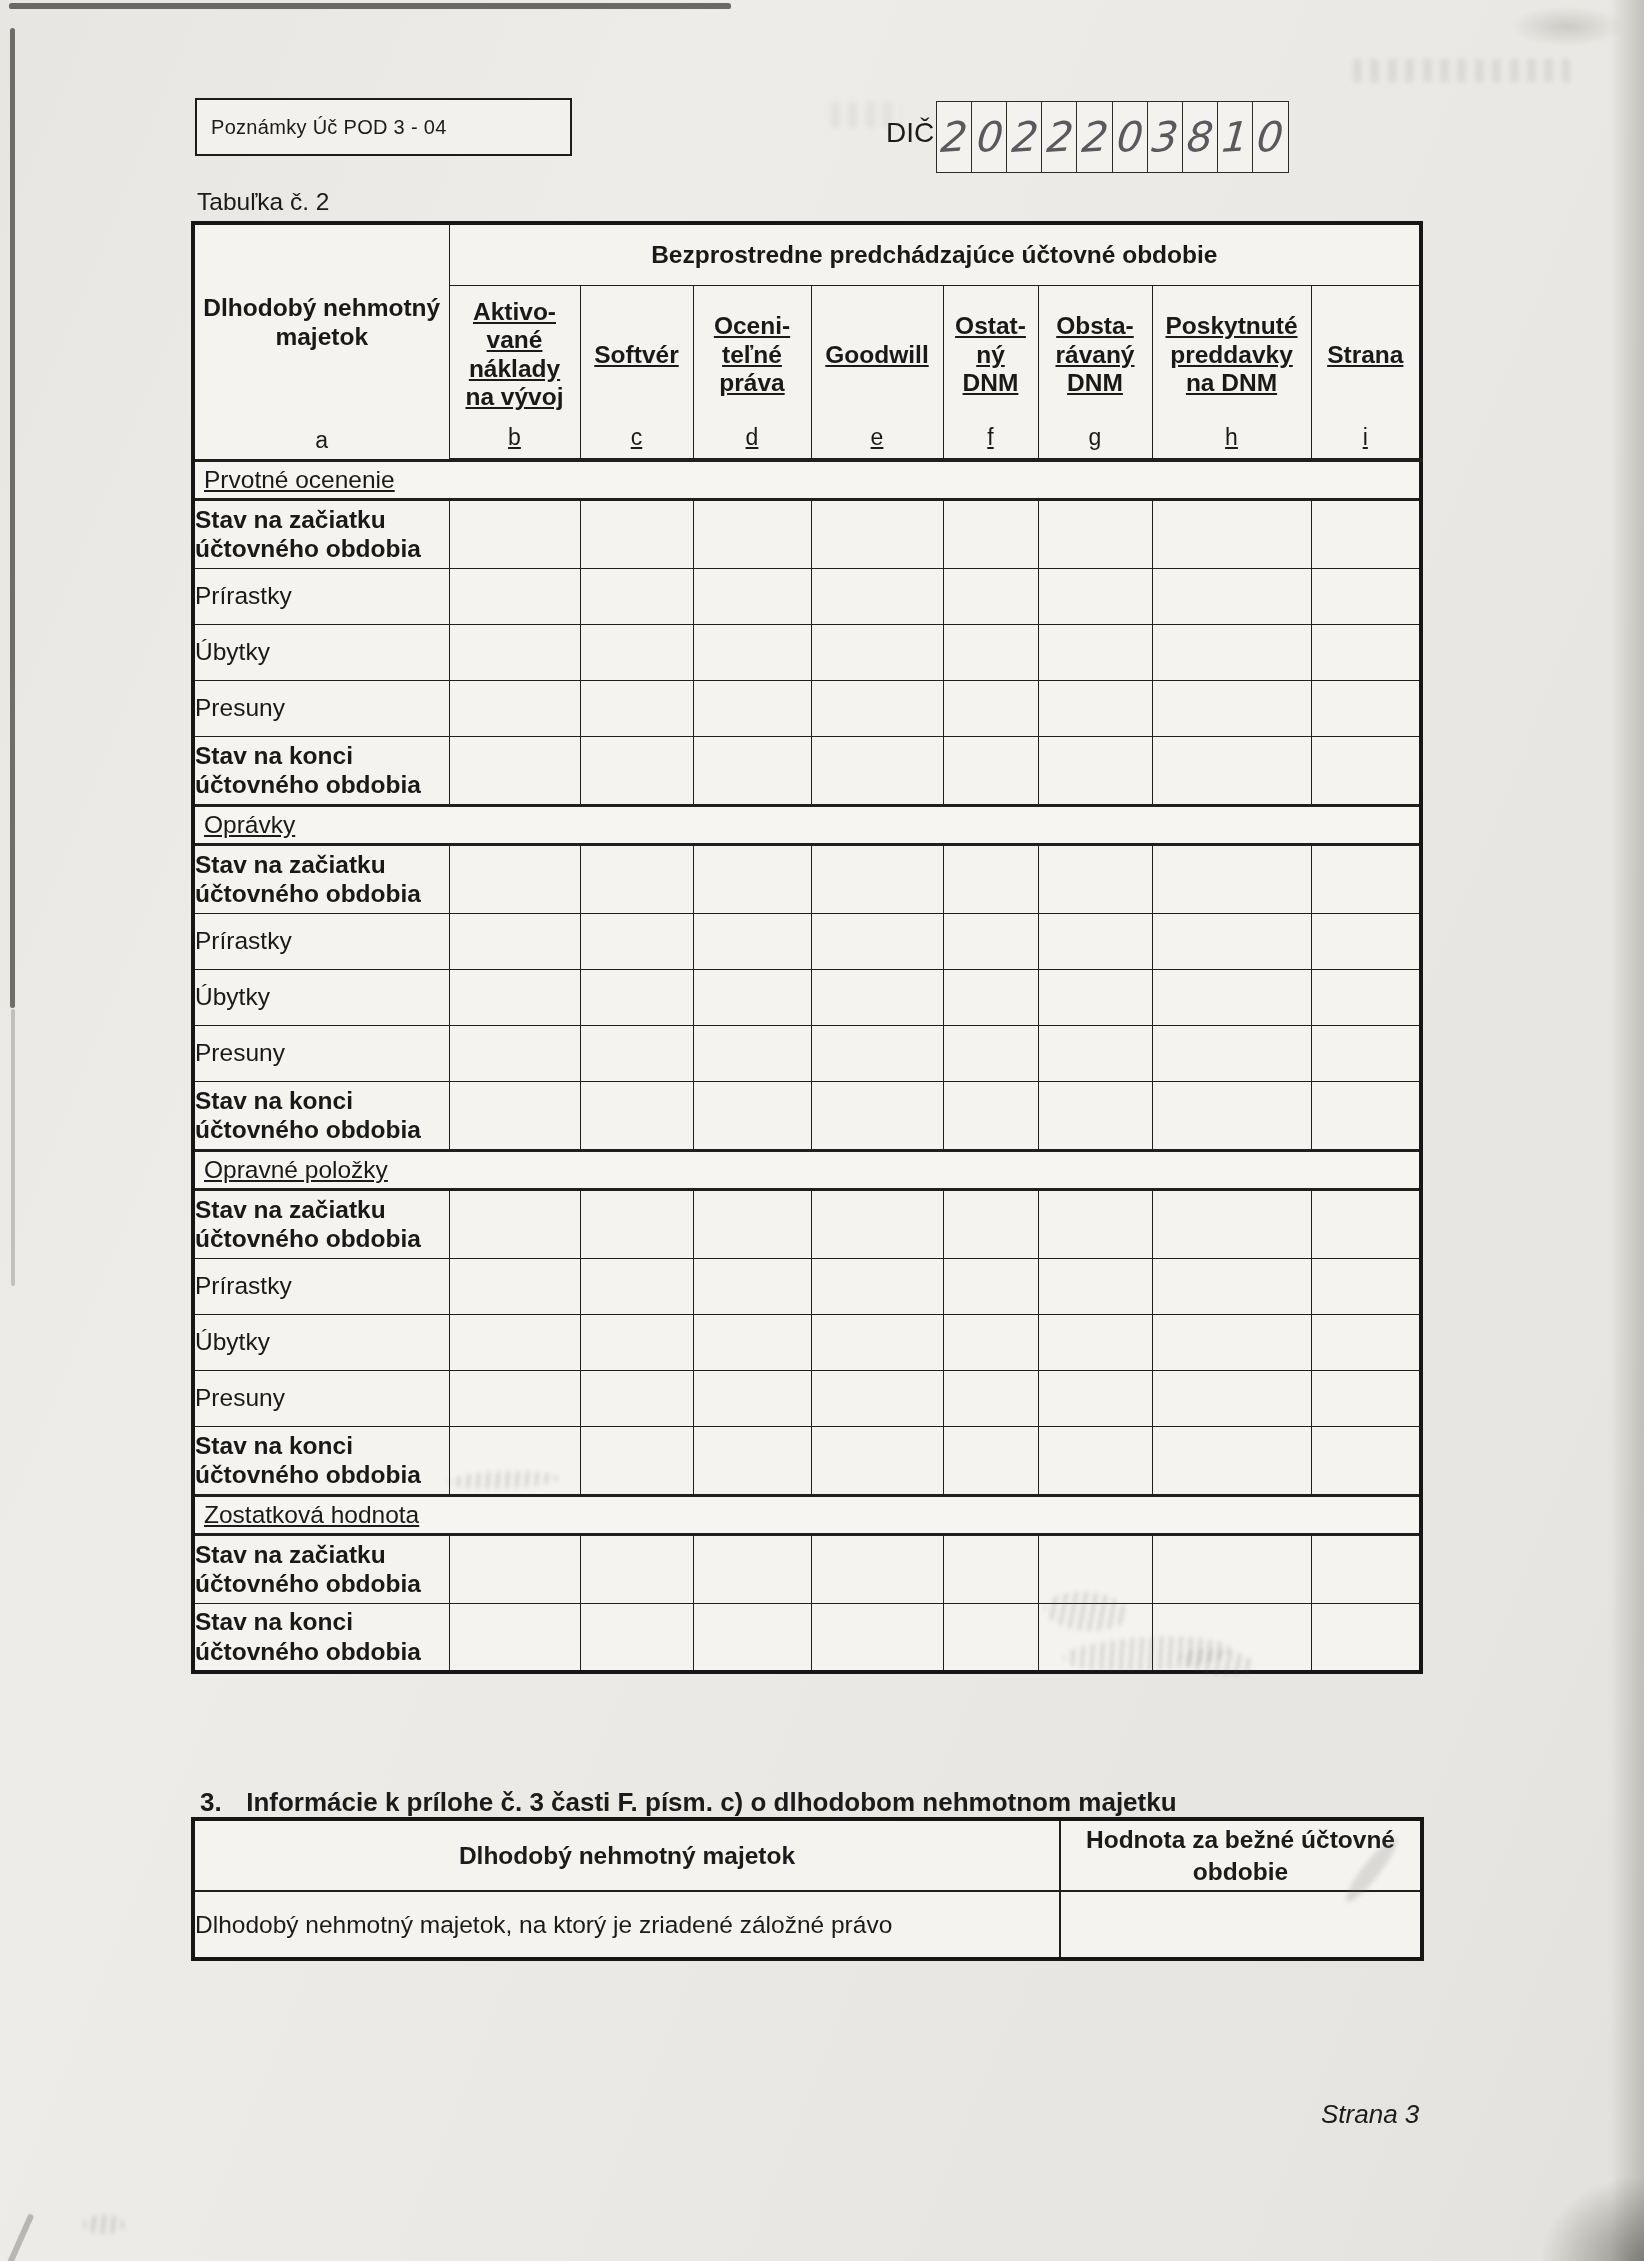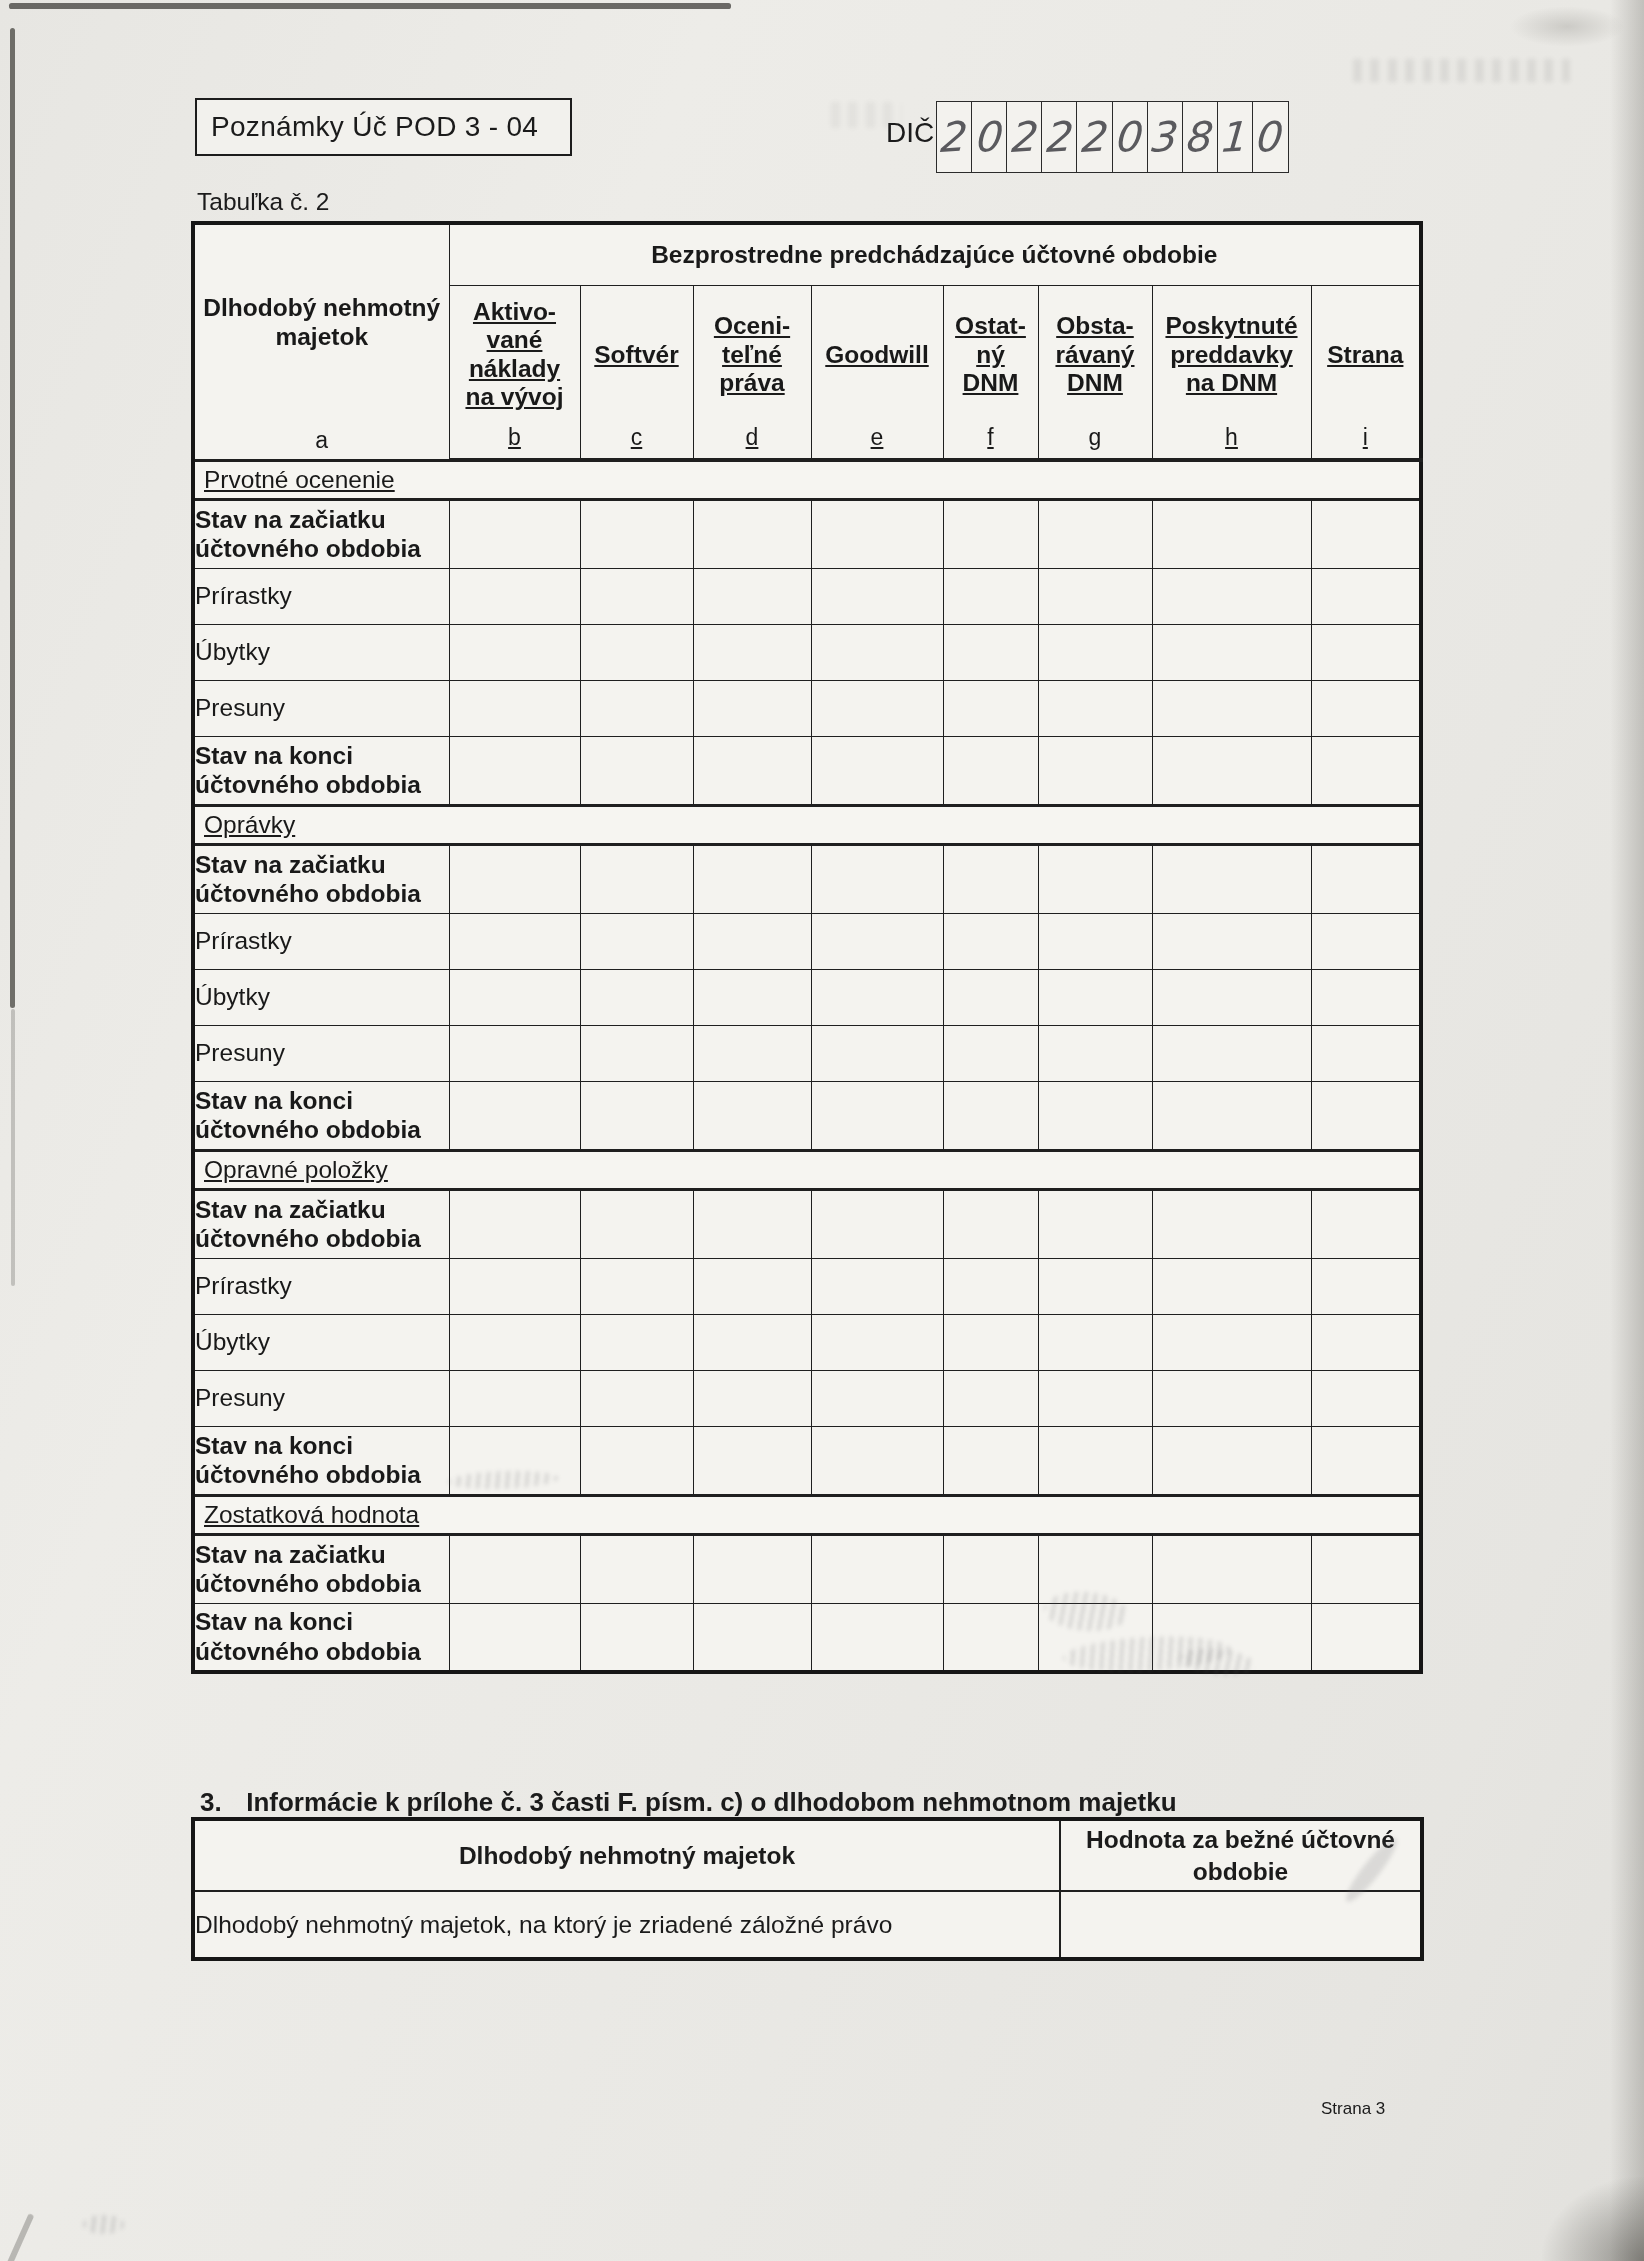--- a/index.html
+++ b/index.html
@@ -6,21 +6,21 @@
   .page{
     position:relative;width:1645px;height:2261px;overflow:hidden;
     background:linear-gradient(112deg,#e7e6e2 0%,#edecE8 28%,#eae9e5 55%,#e6e5e1 85%,#e2e1dd 100%);
     font-family:"Liberation Sans",sans-serif;color:#1b1b1b;
   }
   
   .form-id-box{
     position:absolute;left:195px;top:98px;width:377px;height:58px;
     border:2.6px solid #1c1c1c;background:#f2f1ed;
     display:flex;align-items:center;padding-left:14px;box-sizing:border-box;
-    font-size:28px;letter-spacing:0.3px;
+    font-size:20px;letter-spacing:0.3px;
   }
   .dic-label{position:absolute;left:886px;top:117px;font-size:28px;}
   .dic-boxes{position:absolute;left:936px;top:101px;display:flex;}
   .dic-box{
     width:37px;height:72px;border:1.9px solid #2b2b2b;margin-left:-1.9px;
     background:#f3f2ee;display:flex;align-items:center;justify-content:center;box-sizing:border-box;
   }
   .dic-box:first-child{margin-left:0;}
   .digit{
     font-family:"DejaVu Sans",sans-serif;font-style:italic;font-size:41px;color:#5a5a5e;
@@ -69,21 +69,21 @@
   table.pledge{
     position:absolute;left:191px;top:1817px;border-collapse:collapse;table-layout:fixed;
     width:1229px;border:4.5px solid #161616;background:#f4f3ef;
   }
   table.pledge td{border:2.6px solid #1f1f1f;font-size:24.5px;padding:0;vertical-align:middle;}
   tr.ph{height:72px;}
   tr.ph td{font-weight:bold;text-align:center;white-space:pre-line;line-height:1.3;}
   tr.pr{height:68px;margin-top:12px;}
   td.pl-label{text-align:left;padding-left:10.3px;}
   td.pl-div{border-right-width:3.2px;}
-  .strana{position:absolute;left:1321px;top:2099px;font-size:17px;}
+  .strana{position:absolute;left:1321px;top:2099px;font-size:26px;font-style:italic;}
   
   .edge-top{position:absolute;left:9px;top:3.2px;width:722px;height:5.8px;background:#4a4945;opacity:.8;border-radius:2.6px;}
   .edge-left{position:absolute;left:10.3px;top:28px;width:5.2px;height:980px;background:#45443f;opacity:.75;border-radius:2.6px;}
   .edge-left2{position:absolute;left:11px;top:1009px;width:3.9px;height:277px;background:#45443f;opacity:.25;border-radius:2.6px;}
   .edge-right{position:absolute;right:0;top:0;width:35px;height:100%;background:linear-gradient(90deg,rgba(0,0,0,0),rgba(88,86,80,.28));}
   .corner-br{position:absolute;right:0;bottom:0;width:103px;height:84px;background:radial-gradient(ellipse at bottom right,rgba(70,68,62,.55),rgba(0,0,0,0) 72%);}
   .corner-tr{position:absolute;left:1509px;top:6.4px;width:116px;height:41px;background:radial-gradient(ellipse,rgba(100,98,92,.22),transparent 70%);}
   .mark-bl{position:absolute;left:17px;top:2212px;width:6.4px;height:57px;background:#6b6a66;opacity:.4;transform:rotate(24deg);border-radius:3.2px;filter:blur(0.6px);}
   .smudge{
     position:absolute;border-radius:50%;

